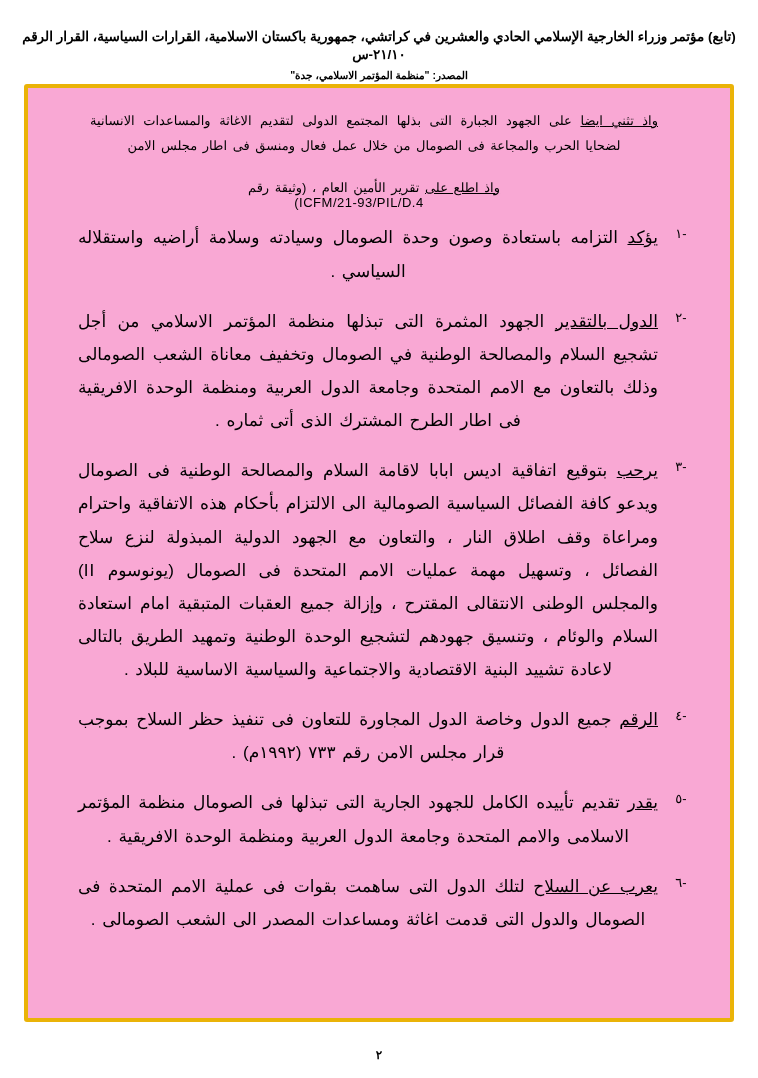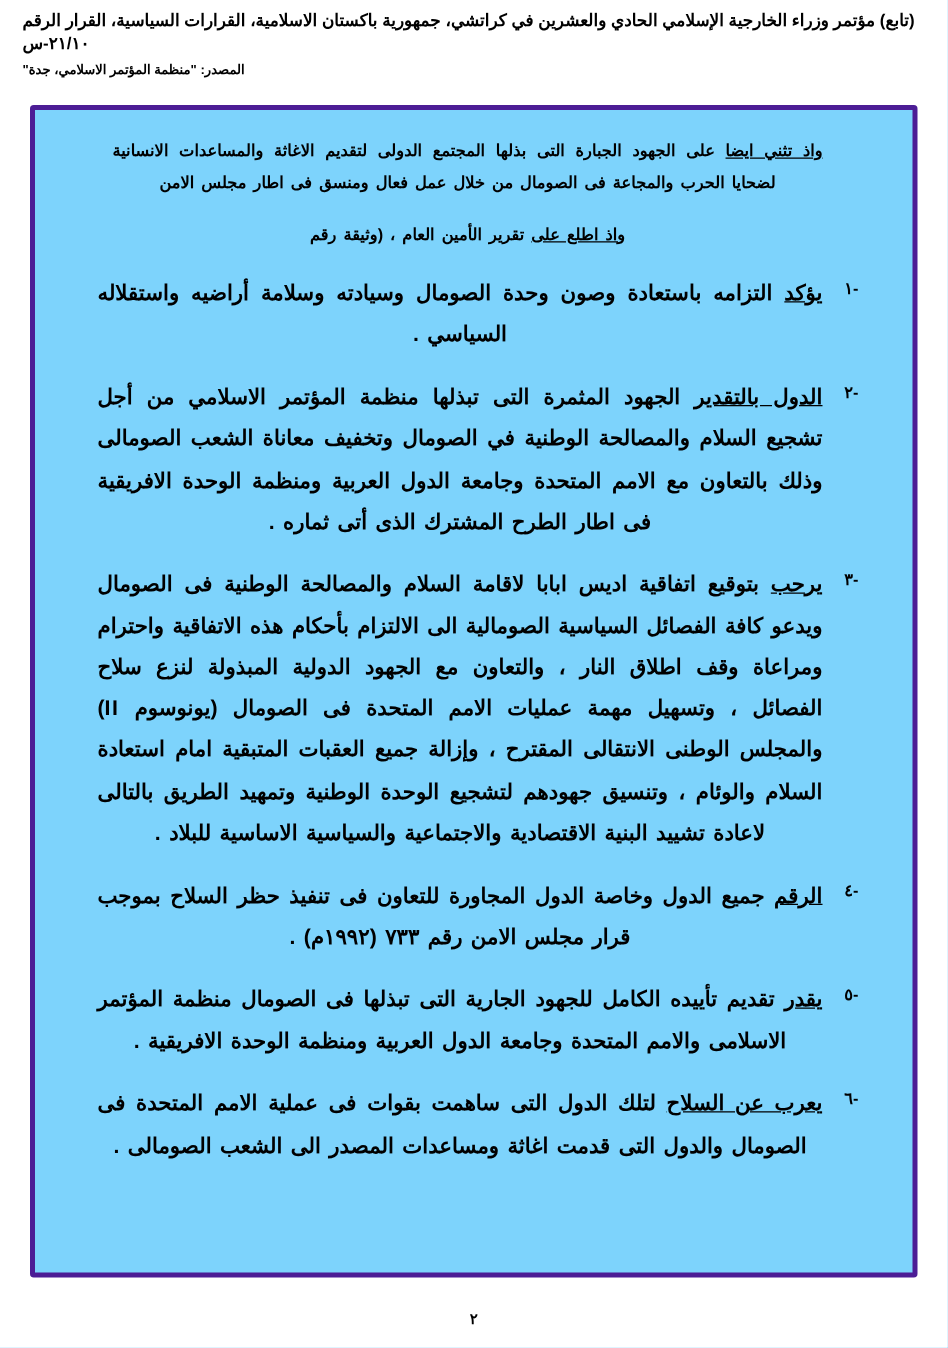--- a/index.html
+++ b/index.html
@@ -16,47 +16,46 @@
     overflow: hidden;
   }
   .page {
     width: 758px;
     height: 1078px;
     position: relative;
     box-sizing: border-box;
     padding: 0;
   }
   .header {
-    text-align: left;
-    padding: 8px 18px 0 18px;
+    text-align: center;
+    padding: 28px 18px 0 18px;
   }
   .header-title {
     font-size: 13.5px;
     font-weight: bold;
     line-height: 1.35;
     letter-spacing: 0px;
     color: #000;
   }
   .header-source {
     font-size: 10.5px;
     font-weight: bold;
     margin-top: 5px;
     color: #000;
   }
   .frame {
     position: absolute;
     top: 84px;
     right: 24px;
     left: 24px;
     bottom: 56px;
-    border: 4px solid #4c1d95;
+    border: 4px solid #eab308;
     border-radius: 3px;
-    background: #7dd3fc;
+    background: #f9a8d4;
     box-sizing: border-box;
-    font-weight: bold;
   }
   .frame-inner {
     position: absolute;
     inset: 0;
     padding: 20px 26px 10px 26px;
     box-sizing: border-box;
     overflow: hidden;
   }
   .para {
     display: block;
@@ -69,21 +68,21 @@
     word-spacing: 2px;
   }
   .para .lead {
     text-decoration: underline;
   }
   .intro {
     padding: 0 46px 0 36px;
   }
   .intro-2 {
     padding: 0 46px 0 36px;
-    margin-bottom: 18px;
+    margin-bottom: 6px;
   }
   .doc-ref {
     display: block;
     text-align: center;
     direction: ltr;
     font-size: 13px;
     letter-spacing: 0.5px;
     margin-top: -10px;
     padding-right: 30px;
   }
@@ -135,20 +134,21 @@
 
   <div class="frame">
     <div class="frame-inner">
 
       <div class="para intro">
         <span class="lead">واذ تثني ايضا</span><span> على الجهود الجبارة التى بذلها المجتمع الدولى لتقديم الاغاثة والمساعدات الانسانية لضحايا الحرب والمجاعة فى الصومال من خلال عمل فعال ومنسق فى اطار مجلس الامن</span>
       </div>
 
       <div class="para intro-2">
         <span class="lead">واذ اطلع على</span><span> تقرير الأمين العام ، (وثيقة رقم</span>
+        <span class="doc-ref">(ICFM/21-93/PIL/D.4</span>
       </div>
 
       <div class="item">
         <div class="item-num">-١</div>
         <div class="item-body">
           <span class="lead">يؤكد</span><span> التزامه باستعادة وصون وحدة الصومال وسيادته وسلامة أراضيه واستقلاله السياسي .</span>
         </div>
       </div>
 
       <div class="item">

